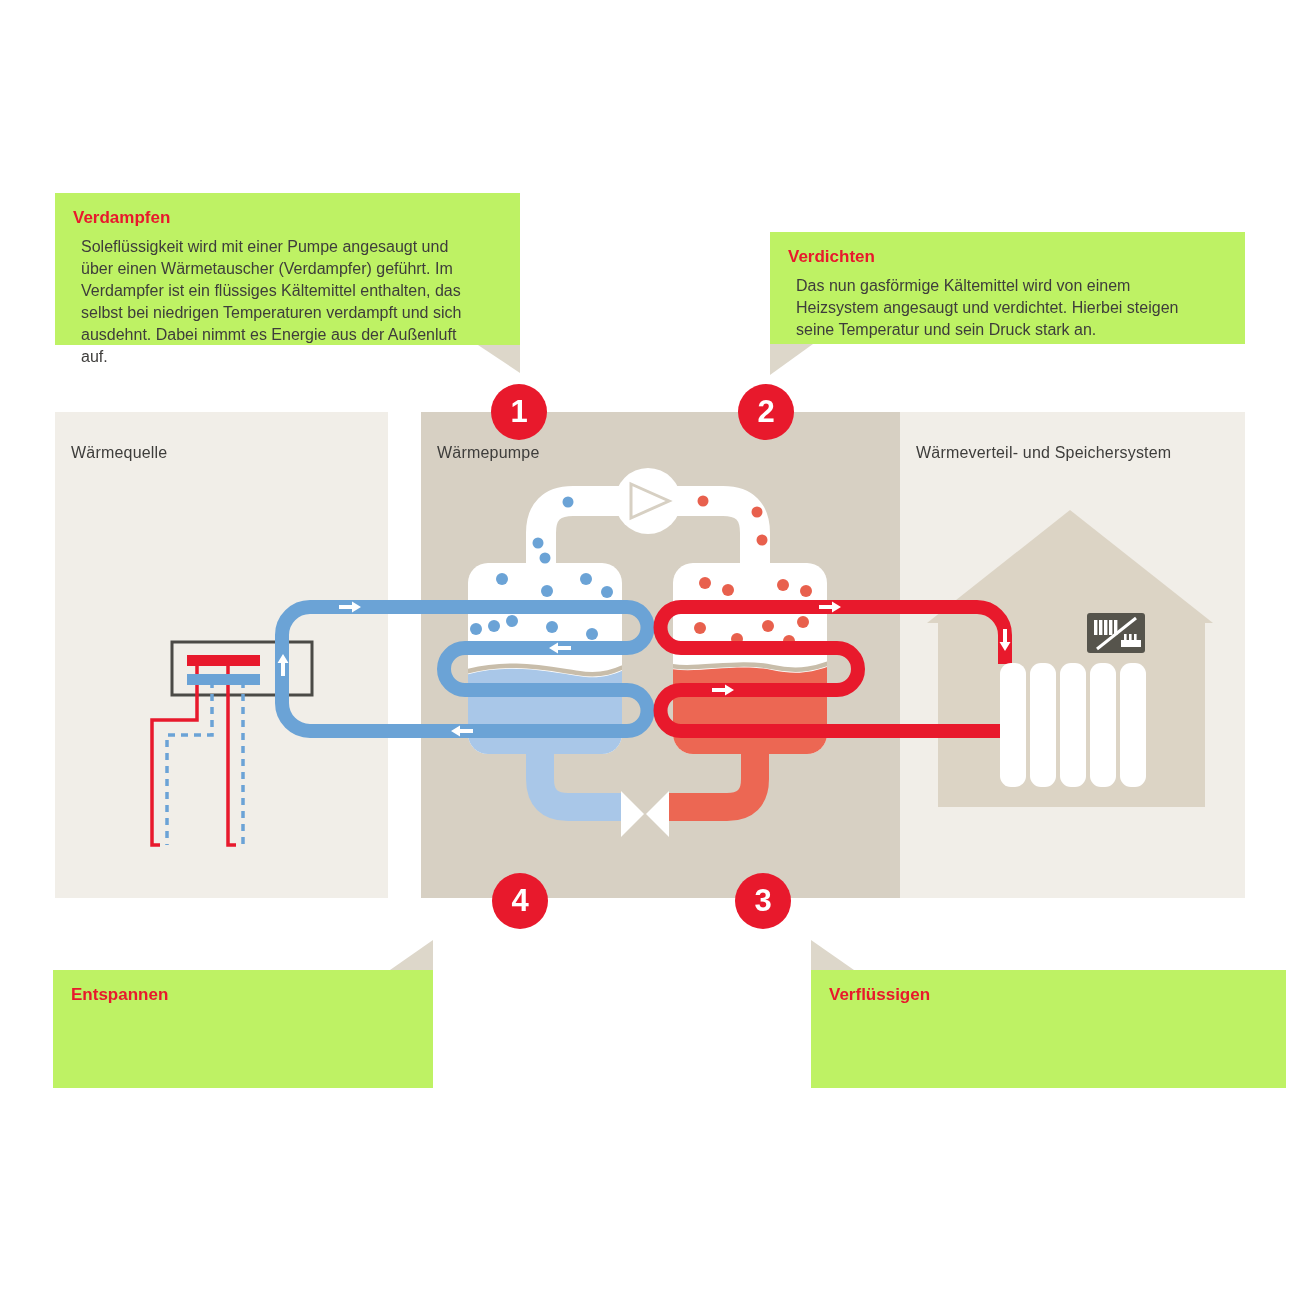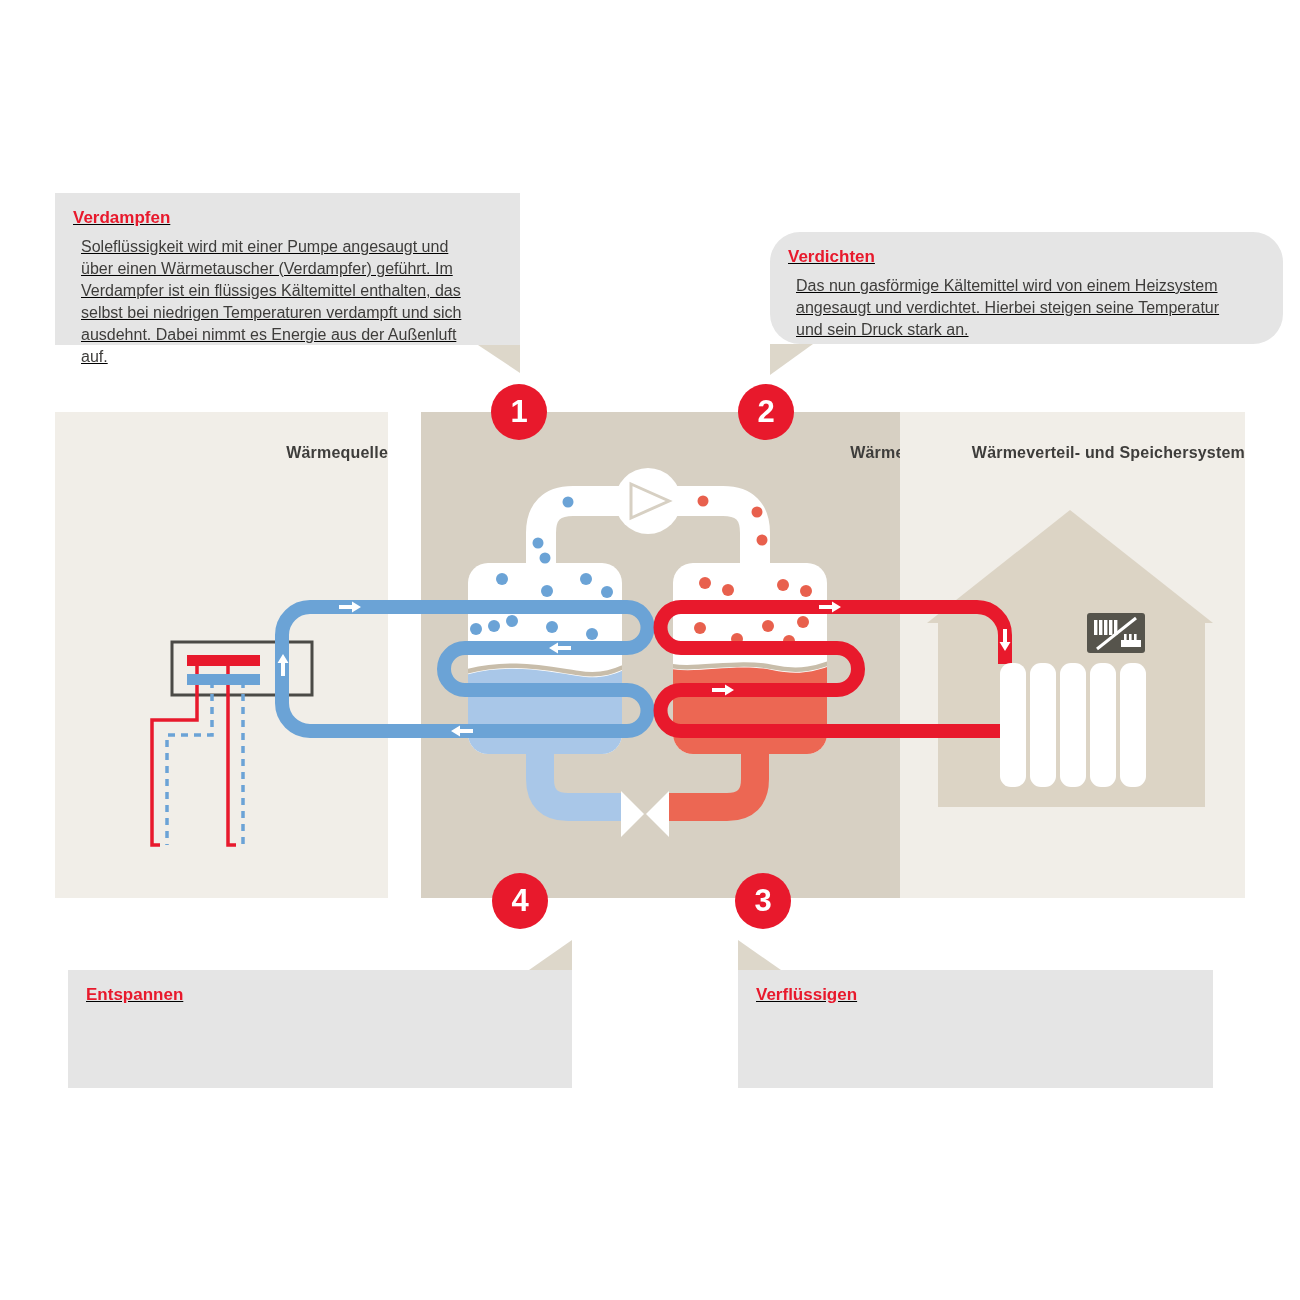--- a/index.html
+++ b/index.html
@@ -5,36 +5,36 @@
   html,body{margin:0;padding:0;background:#ffffff;}
   body{width:1300px;height:1300px;position:relative;font-family:"Liberation Sans",sans-serif;}
   .stage{position:absolute;inset:0;width:1300px;height:1300px;overflow:hidden;}
 
   .panel{position:absolute;top:412px;height:486px;z-index:0;}
   .panel-light{background:#f1eee8;}
   .panel-dark{background:#d7d0c3;}
   #panel-source{left:55px;width:333px;}
   #panel-pump{left:421px;width:537px;}
   #panel-dist{left:900px;width:345px;}
-  .panel-title{position:absolute;top:32px;left:16px;right:0;text-align:right;
-    font-size:16px;font-weight:bold;color:#3e3d3b;letter-spacing:.2px;}
+  .panel-title{position:absolute;top:32px;left:16px;right:0;text-align:left;
+    font-size:16px;font-weight:normal;color:#3e3d3b;letter-spacing:.2px;}
 
   svg.art{position:absolute;inset:0;z-index:1;pointer-events:none;}
 
-  .callout{position:absolute;background:#e5e5e5;z-index:2;padding:15px 32px 14px 18px;box-sizing:border-box;text-decoration:underline;}
+  .callout{position:absolute;background:#bef264;z-index:2;padding:15px 32px 14px 18px;box-sizing:border-box;}
   .callout h3{margin:0 0 7px 0;font-size:17px;font-weight:bold;color:#e8192c;}
   .callout p{margin:8px;font-size:16px;line-height:22px;color:#3e3d3b;}
   .tail{position:absolute;background:#ddd7ca;}
   #callout-1{left:55px;top:193px;width:465px;height:152px;}
   #callout-1 .tail{width:42px;height:28px;right:0;top:100%;clip-path:polygon(0 0,100% 0,100% 100%);}
-  #callout-2{left:770px;top:232px;width:513px;height:112px;border-radius:30px;}
+  #callout-2{left:770px;top:232px;width:475px;height:112px;}
   #callout-2 .tail{width:43px;height:31px;left:0;top:100%;clip-path:polygon(0 0,100% 0,0 100%);}
-  #callout-4{left:68px;top:970px;width:504px;height:118px;}
+  #callout-4{left:53px;top:970px;width:380px;height:118px;}
   #callout-4 .tail{width:43px;height:30px;right:0;bottom:100%;clip-path:polygon(100% 0,0 100%,100% 100%);}
-  #callout-3{left:738px;top:970px;width:475px;height:118px;}
+  #callout-3{left:811px;top:970px;width:475px;height:118px;}
   #callout-3 .tail{width:43px;height:30px;left:0;bottom:100%;clip-path:polygon(0 0,0 100%,100% 100%);}
 
   .step{position:absolute;width:56px;height:56px;border-radius:50%;background:#e8192c;
     color:#fff;font-size:31px;font-weight:bold;text-align:center;line-height:56px;z-index:3;}
   #step-1{left:491px;top:384px;}
   #step-2{left:738px;top:384px;}
   #step-3{left:735px;top:873px;}
   #step-4{left:492px;top:873px;}
 </style>
 </head>

